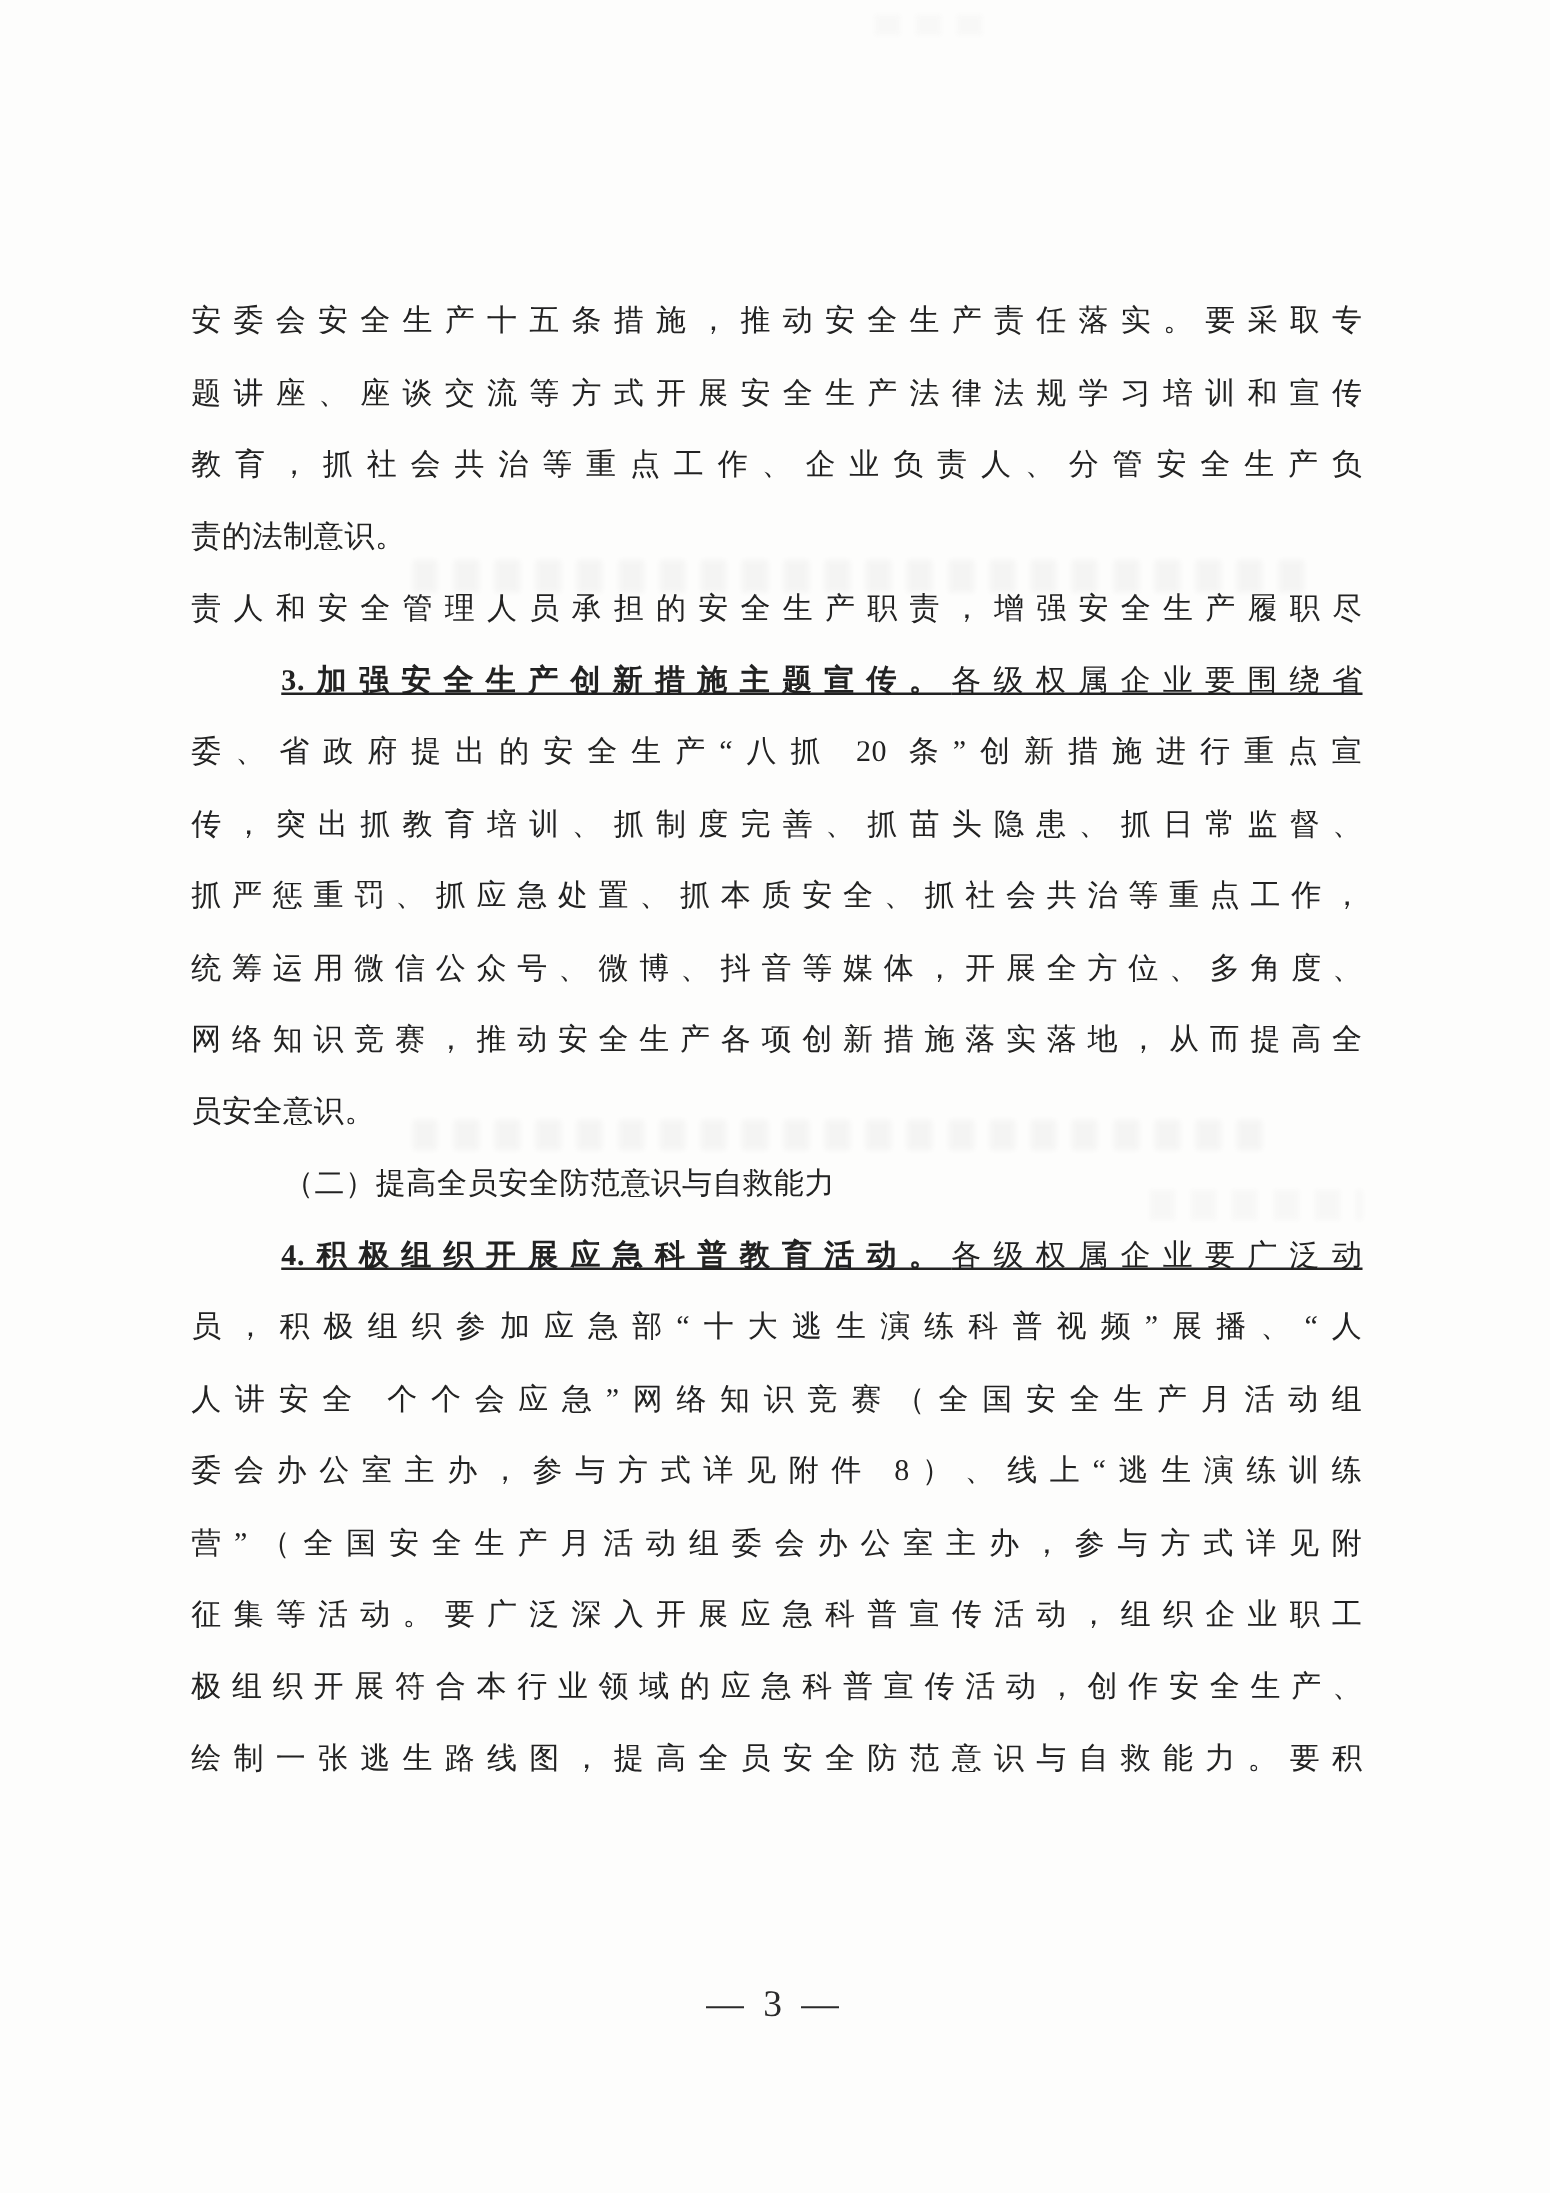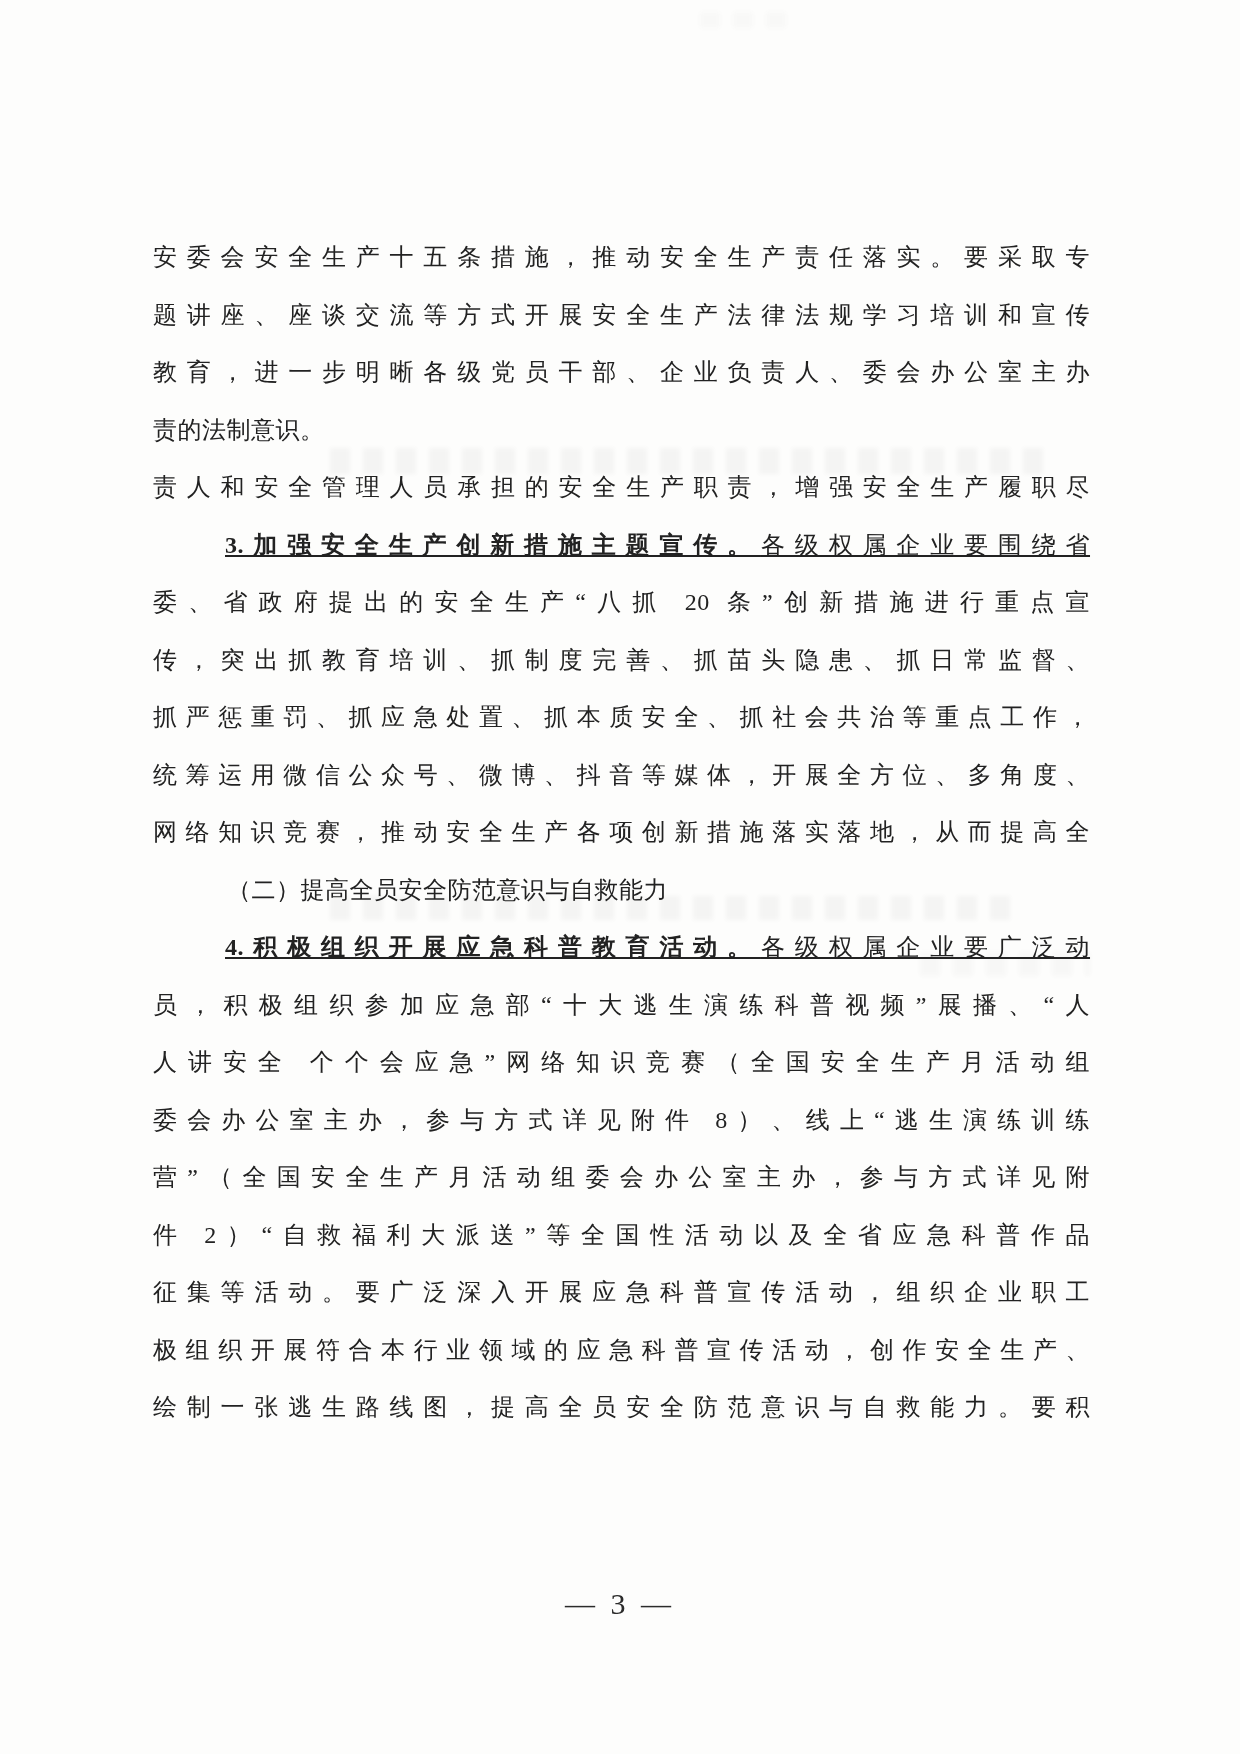--- a/index.html
+++ b/index.html
@@ -72,35 +72,35 @@
 
 <div class="page">
   <div class="scan-artifact a0"></div>
   <div class="scan-artifact a1"></div>
   <div class="scan-artifact a2"></div>
   <div class="scan-artifact a3"></div>
 
   <div class="text-block">
       <div class="line  justify"><span class="seg-normal">安委会安全生产十五条措施，推动安全生产责任落实。要采取专</span></div>
       <div class="line  justify"><span class="seg-normal">题讲座、座谈交流等方式开展安全生产法律法规学习培训和宣传</span></div>
-      <div class="line  justify"><span class="seg-normal">教育，进一步明晰各级党员干部、企业负责人、委会办公室主办</span></div>
+      <div class="line  justify"><span class="seg-normal">教育，抓社会共治等重点工作、企业负责人、分管安全生产负</span></div>
       <div class="line"><span class="seg-normal">责的法制意识。</span></div>
       <div class="line  justify"><span class="seg-normal">责人和安全管理人员承担的安全生产职责，增强安全生产履职尽</span></div>
       <div class="line indent-heading justify"><span class="seg-bold">3.加强安全生产创新措施主题宣传。</span><span class="seg-normal">各级权属企业要围绕省</span></div>
       <div class="line  justify"><span class="seg-normal">委、省政府提出的安全生产“八抓 20 条”创新措施进行重点宣</span></div>
       <div class="line  justify"><span class="seg-normal">传，突出抓教育培训、抓制度完善、抓苗头隐患、抓日常监督、</span></div>
       <div class="line  justify"><span class="seg-normal">抓严惩重罚、抓应急处置、抓本质安全、抓社会共治等重点工作，</span></div>
       <div class="line  justify"><span class="seg-normal">统筹运用微信公众号、微博、抖音等媒体，开展全方位、多角度、</span></div>
       <div class="line  justify"><span class="seg-normal">网络知识竞赛，推动安全生产各项创新措施落实落地，从而提高全</span></div>
+      <div class="line"><span class="seg-normal">员安全意识。</span></div>
       <div class="line indent-section"><span class="seg-normal">（二）提高全员安全防范意识与自救能力</span></div>
       <div class="line indent-heading justify"><span class="seg-bold">4.积极组织开展应急科普教育活动。</span><span class="seg-normal">各级权属企业要广泛动</span></div>
       <div class="line  justify"><span class="seg-normal">员，积极组织参加应急部“十大逃生演练科普视频”展播、“人</span></div>
       <div class="line  justify"><span class="seg-normal">人讲安全 个个会应急”网络知识竞赛（全国安全生产月活动组</span></div>
       <div class="line  justify"><span class="seg-normal">委会办公室主办，参与方式详见附件 8）、线上“逃生演练训练</span></div>
       <div class="line  justify"><span class="seg-normal">营”（全国安全生产月活动组委会办公室主办，参与方式详见附</span></div>
-      <div class="line  justify"><span class="seg-normal">件 2）“自救福利大派送”等全国性活动以及全省应急科普作品</span></div>
       <div class="line  justify"><span class="seg-normal">征集等活动。要广泛深入开展应急科普宣传活动，组织企业职工</span></div>
       <div class="line  justify"><span class="seg-normal">极组织开展符合本行业领域的应急科普宣传活动，创作安全生产、</span></div>
       <div class="line  justify"><span class="seg-normal">绘制一张逃生路线图，提高全员安全防范意识与自救能力。要积</span></div>
     </div>
 
   <div class="footer">— 3 —</div>
 </div>
 
 </body></html>

